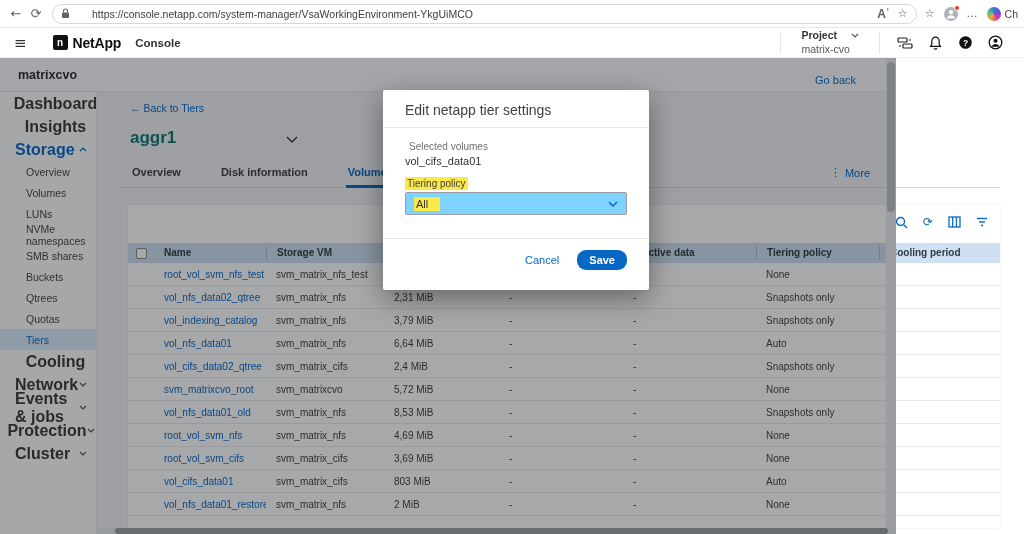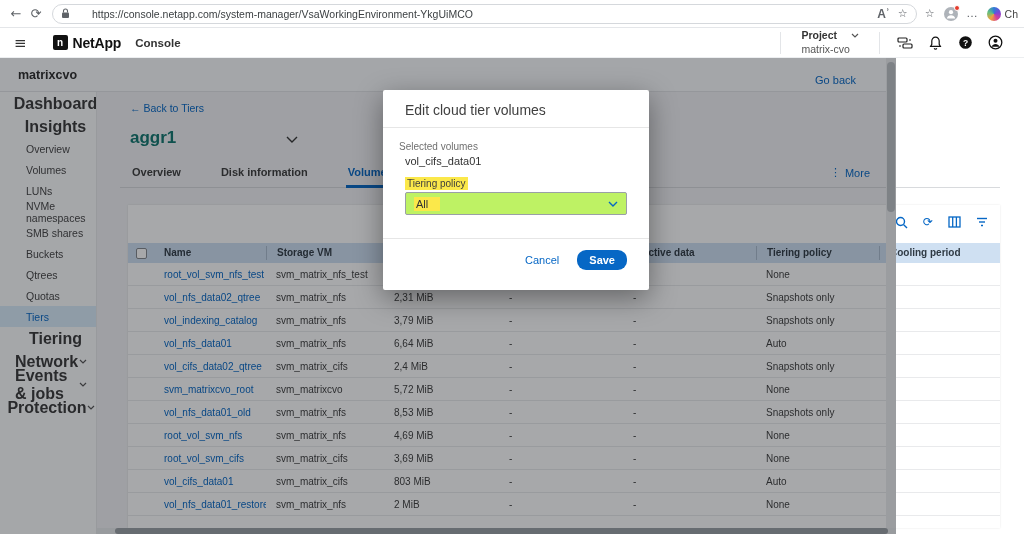--- a/index.html
+++ b/index.html
@@ -88,27 +88,27 @@
   .vscroll{position:absolute;right:0;top:0;width:10px;bottom:6px;background:#eceef0;}
   .vthumb{position:absolute;left:1px;right:1px;top:4px;height:150px;background:#bfc3c7;border-radius:4px;}
 
   .dim{position:absolute;inset:0;background:rgba(17,20,24,.37);z-index:40;}
 
   
   .modal{position:absolute;left:383px;top:32px;width:266px;height:200px;background:#fff;z-index:50;
          border-radius:2px;box-shadow:0 8px 28px rgba(0,0,0,.4);}
   .m-title{position:absolute;left:22px;top:12px;font-size:14px;color:#404040;font-weight:400;}
   .m-div1{position:absolute;left:0;right:0;top:37px;height:1px;background:#e6e6e6;}
-  .m-sel-label{position:absolute;left:16px;top:51px;font-size:10px;color:#707070;}
+  .m-sel-label{position:absolute;left:26px;top:51px;font-size:10px;color:#707070;}
   .m-sel-value{position:absolute;left:22px;top:65px;font-size:11px;color:#333;}
   .m-field-label{position:absolute;left:22px;top:88px;font-size:10px;color:#3d3d3d;}
   .hl{background:#fbe84a;}
   .hl-pad{padding:1px 2px;}
   .dropdown{position:absolute;left:22px;top:102px;width:222px;height:23px;border:1px solid #9aa0a6;border-radius:2px;
-            background:#bef264;display:flex;align-items:center;justify-content:space-between;padding:0 8px;cursor:pointer;}
+            background:#7dd3fc;display:flex;align-items:center;justify-content:space-between;padding:0 8px;cursor:pointer;}
   .dd-value{font-size:11px;color:#333;}
   .dd-value .hl{padding:1px 12px 1px 2px;}
   .m-div2{position:absolute;left:0;right:0;top:148px;height:1px;background:#e6e6e6;}
   .m-footer{position:absolute;right:22px;top:160px;display:flex;align-items:center;gap:18px;}
   .cancel{font-size:11px;color:#0667c5;cursor:pointer;}
   .save{font-size:11px;font-weight:700;color:#fff;background:#0667c5;border:none;border-radius:9px;
         padding:4px 12px;cursor:pointer;}
 </style>
 </head>
 <body>
@@ -199,20 +199,26 @@
       <span class="go-back">Go back</span>
     </div>
 
     <aside class="sidebar">
         <div class="s-item s-top">
           <span>Dashboard</span>
         </div>
         <div class="s-item s-top">
           <span>Insights</span>
         </div>
+        <div class="s-item s-top s-active">
+          <span>Storage</span>
+          <svg width="8" height="5" viewBox="0 0 8 5" style="margin-left:auto;margin-right:9px;flex:none">
+            <polyline points="1,4 4,1 7,4" fill="none" stroke="#0667c5" stroke-width="1.2"></polyline>
+          </svg>
+        </div>
         <div class="s-item s-child">
           <span>Overview</span>
         </div>
         <div class="s-item s-child">
           <span>Volumes</span>
         </div>
         <div class="s-item s-child">
           <span>LUNs</span>
         </div>
         <div class="s-item s-child">
@@ -227,36 +233,42 @@
         <div class="s-item s-child">
           <span>Qtrees</span>
         </div>
         <div class="s-item s-child">
           <span>Quotas</span>
         </div>
         <div class="s-item s-child s-selected">
           <span>Tiers</span>
         </div>
         <div class="s-item s-top">
-          <span>Tiering</span>
+          <span>Cooling</span>
         </div>
         <div class="s-item s-top">
           <span>Network</span>
           <svg width="8" height="5" viewBox="0 0 8 5" style="margin-left:auto;margin-right:9px;flex:none">
             <polyline points="1,1 4,4 7,1" fill="none" stroke="#555" stroke-width="1.2"></polyline>
           </svg>
         </div>
         <div class="s-item s-top">
           <span>Events &amp; jobs</span>
           <svg width="8" height="5" viewBox="0 0 8 5" style="margin-left:auto;margin-right:9px;flex:none">
             <polyline points="1,1 4,4 7,1" fill="none" stroke="#555" stroke-width="1.2"></polyline>
           </svg>
         </div>
         <div class="s-item s-top">
           <span>Protection</span>
+          <svg width="8" height="5" viewBox="0 0 8 5" style="margin-left:auto;margin-right:9px;flex:none">
+            <polyline points="1,1 4,4 7,1" fill="none" stroke="#555" stroke-width="1.2"></polyline>
+          </svg>
+        </div>
+        <div class="s-item s-top">
+          <span>Cluster</span>
           <svg width="8" height="5" viewBox="0 0 8 5" style="margin-left:auto;margin-right:9px;flex:none">
             <polyline points="1,1 4,4 7,1" fill="none" stroke="#555" stroke-width="1.2"></polyline>
           </svg>
         </div>
       </aside>
 
     <span class="back-link">
       <span>←</span>
       <span>Back to Tiers</span>
     </span>
@@ -432,21 +444,21 @@
     <div class="hscroll">
         <div class="hthumb"></div>
       </div>
     <div class="vscroll">
         <div class="vthumb"></div>
       </div>
 
     <div class="dim"></div>
 
     <div class="modal">
-      <div class="m-title">Edit cloud tier volumes</div>
+      <div class="m-title">Edit netapp tier settings</div>
       <div class="m-div1"></div>
       <div class="m-sel-label">Selected volumes</div>
       <div class="m-sel-value">vol_cifs_data01</div>
       <div class="m-field-label">
         <span class="hl hl-pad">Tiering policy</span>
       </div>
       <div class="dropdown">
         <span class="dd-value"><span class="hl">All</span></span>
         <svg width="10" height="6" viewBox="0 0 10 6">
           <polyline points="1,1 5,5 9,1" fill="none" stroke="#0667c5" stroke-width="1.4"></polyline>

